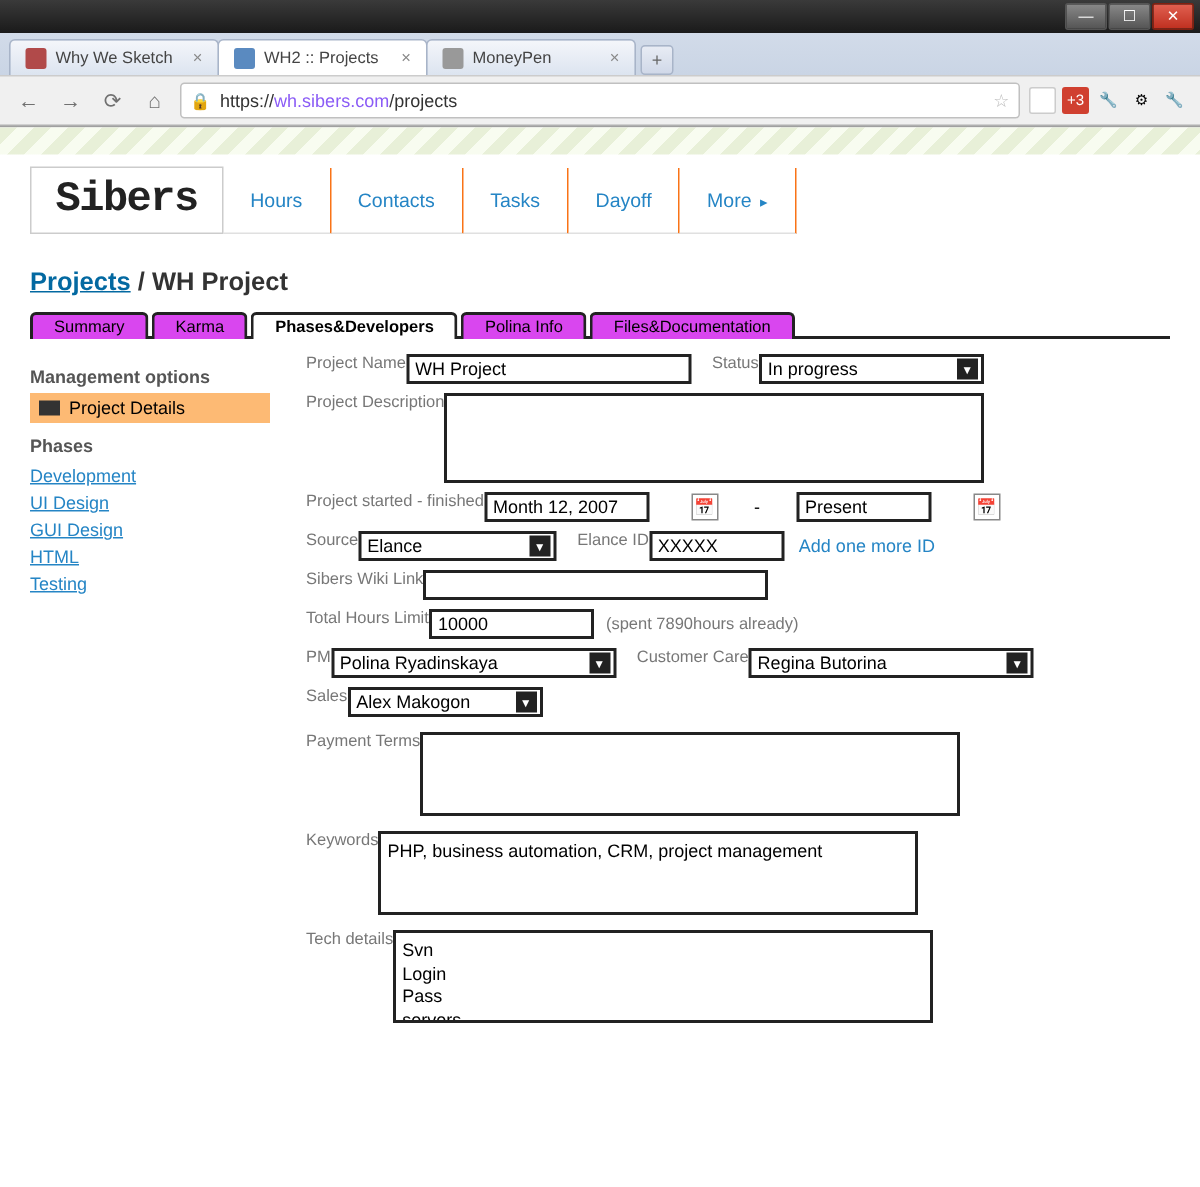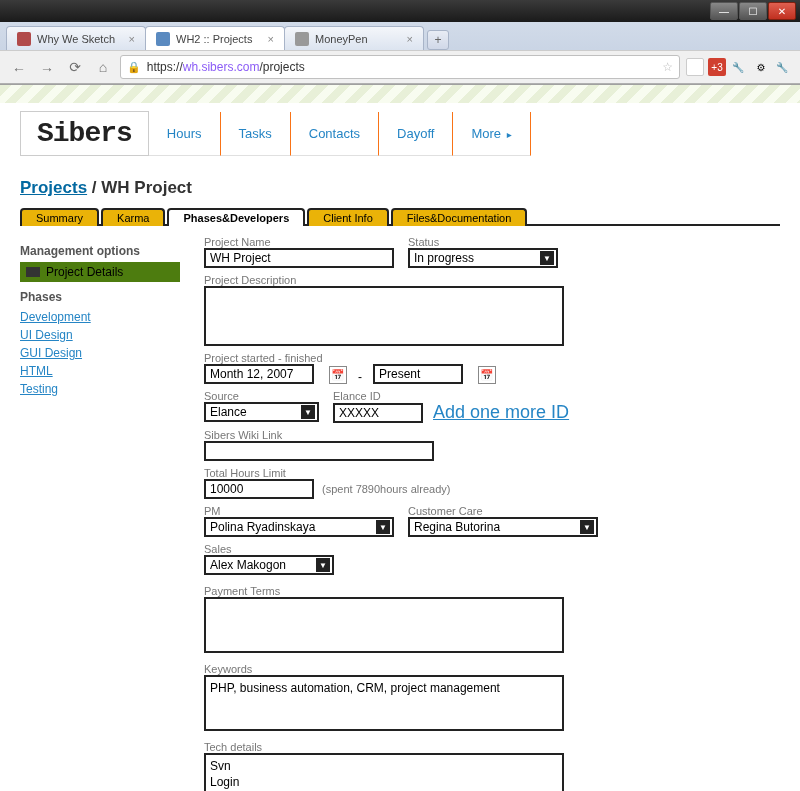--- a/index.html
+++ b/index.html
@@ -46,43 +46,43 @@
 .minus { color: #d04030; }
 .user-links { margin-top: 4px; }
 .user-links a { color: #2585c5; text-decoration: underline; margin-left: 8px; }
 
 .breadcrumb { margin-top: 22px; font-size: 17px; font-weight: bold; }
 .breadcrumb a { color: #0369a1; text-decoration: underline; }
 .breadcrumb .sep { color: #333; }
 .breadcrumb .current { color: #333; }
 
 .tabs-row { display: flex; margin-top: 8px; }
-.ptab { border: 2px solid #222; border-bottom: none; padding: 2px 14px; font-size: 11px; background: #eab308; margin-right: 2px; border-radius: 4px 4px 0 0; position: relative; top: 2px; }
+.ptab { border: 2px solid #222; border-bottom: none; padding: 2px 14px; font-size: 11px; background: #d946ef; margin-right: 2px; border-radius: 4px 4px 0 0; position: relative; top: 2px; }
 .ptab.active { background: #fff; font-weight: bold; z-index: 2; }
 .tabs-underline { border-top: 2px solid #222; margin-top: 0; }
 
 .content-row { display: flex; gap: 24px; margin-top: 10px; }
 .sidebar { width: 160px; flex-shrink: 0; }
 .side-head { font-weight: bold; color: #555; font-size: 12px; margin-bottom: 4px; margin-top: 8px; }
 .side-item { padding: 3px 6px; font-size: 12px; }
-.side-item.active { background: #4d7c0f; display: flex; align-items: center; gap: 6px; }
+.side-item.active { background: #fdba74; display: flex; align-items: center; gap: 6px; }
 .side-icon { width: 14px; height: 10px; background: #333; display: inline-block; }
 .side-link { color: #2585c5; text-decoration: underline; display: block; padding: 2px 0; font-size: 12px; }
 
 .form-area { flex: 1; }
 .form-row { display: flex; gap: 14px; margin-bottom: 6px; flex-wrap: wrap; }
-.field { display: flex; flex-direction: column; }
+.field { display: flex; flex-direction: row; }
 .flabel { font-size: 11px; color: #777; margin-bottom: 0px; }
 .fnote { font-size: 11px; color: #777; }
 .tinput { border: 2px solid #222; padding: 1px 4px; font-size: 12px; height: 20px; background: #fff; font-family: Arial, sans-serif; }
 .dropdown { border: 2px solid #222; padding: 1px 4px; font-size: 12px; height: 20px; background: #fff; display: flex; justify-content: space-between; align-items: center; }
 .dropdown .dd-arrow { width: 14px; height: 14px; background: #222; color: #fff; display: flex; align-items: center; justify-content: center; font-size: 8px; margin-right: -2px; }
 .textarea { border: 2px solid #222; padding: 4px; font-size: 12px; background: #fff; font-family: Arial, sans-serif; resize: none; line-height: 1.3; }
 .cal-icon { width: 18px; height: 18px; display: inline-flex; align-items: center; justify-content: center; border: 1px solid #888; margin-left: 4px; font-size: 11px; }
-.alink { color: #2585c5; text-decoration: underline; font-size: 18px; }
+.alink { color: #2585c5; font-size: 12px; }
 </style>
 </head>
 <body>
 
 <div class="browser-chrome">
   <div class="window-controls">
     <div class="win-btn">—</div>
     <div class="win-btn">☐</div>
     <div class="win-btn close">✕</div>
   </div>
@@ -128,39 +128,39 @@
 
 <div class="page">
   <div class="page-stripe"></div>
   <div class="page-inner">
 
     <div class="top-row">
       <div class="logo-nav">
         <div class="logo">Sibers</div>
         <div class="main-nav">
           <div class="main-nav-item">Hours</div>
+          <div class="main-nav-item">Contacts</div>
           <div class="main-nav-item">Tasks</div>
-          <div class="main-nav-item">Contacts</div>
           <div class="main-nav-item">Dayoff</div>
           <div class="main-nav-item"><span>More</span> <span class="chev">▸</span></div>
         </div>
       </div>
     </div>
 
     <div class="breadcrumb">
       <a>Projects</a>
       <span class="sep"> / </span>
       <span class="current">WH Project</span>
     </div>
 
     <div class="tabs-row">
       <div class="ptab">Summary</div>
       <div class="ptab">Karma</div>
       <div class="ptab active">Phases&amp;Developers</div>
-      <div class="ptab">Client Info</div>
+      <div class="ptab">Polina Info</div>
       <div class="ptab">Files&amp;Documentation</div>
     </div>
     <div class="tabs-underline"></div>
 
     <div class="content-row">
       <div class="sidebar">
         <div class="side-head">Management options</div>
         <div class="side-item active">
           <span class="side-icon"></span>
           <span>Project Details</span>
@@ -188,33 +188,33 @@
           </div>
         </div>
 
         <div class="field" style="margin-bottom:6px">
           <span class="flabel">Project Description</span>
           <textarea class="textarea" style="width: 360px; height: 60px;"></textarea>
         </div>
 
         <div class="field" style="margin-bottom:6px">
           <span class="flabel">Project started - finished</span>
-          <div style="display:flex;align-items:flex-end;gap:11px">
+          <div style="display:flex;align-items:center;gap:24px">
             <input class="tinput" style="width: 110px;" value="Month 12, 2007">
             <span class="cal-icon">📅</span>
             <span>-</span>
             <input class="tinput" style="width: 90px;" value="Present">
             <span class="cal-icon">📅</span>
           </div>
         </div>
 
         <div class="form-row">
           <div class="field">
             <span class="flabel">Source</span>
-            <div class="dropdown" style="width:115px">
+            <div class="dropdown" style="width:132px">
               <span>Elance</span>
               <span class="dd-arrow">▼</span>
             </div>
           </div>
           <div class="field">
             <span class="flabel">Elance ID</span>
             <div style="display:flex;align-items:center;gap:10px">
               <input class="tinput" style="width: 90px;" value="XXXXX">
               <a class="alink">Add one more ID</a>
             </div>

